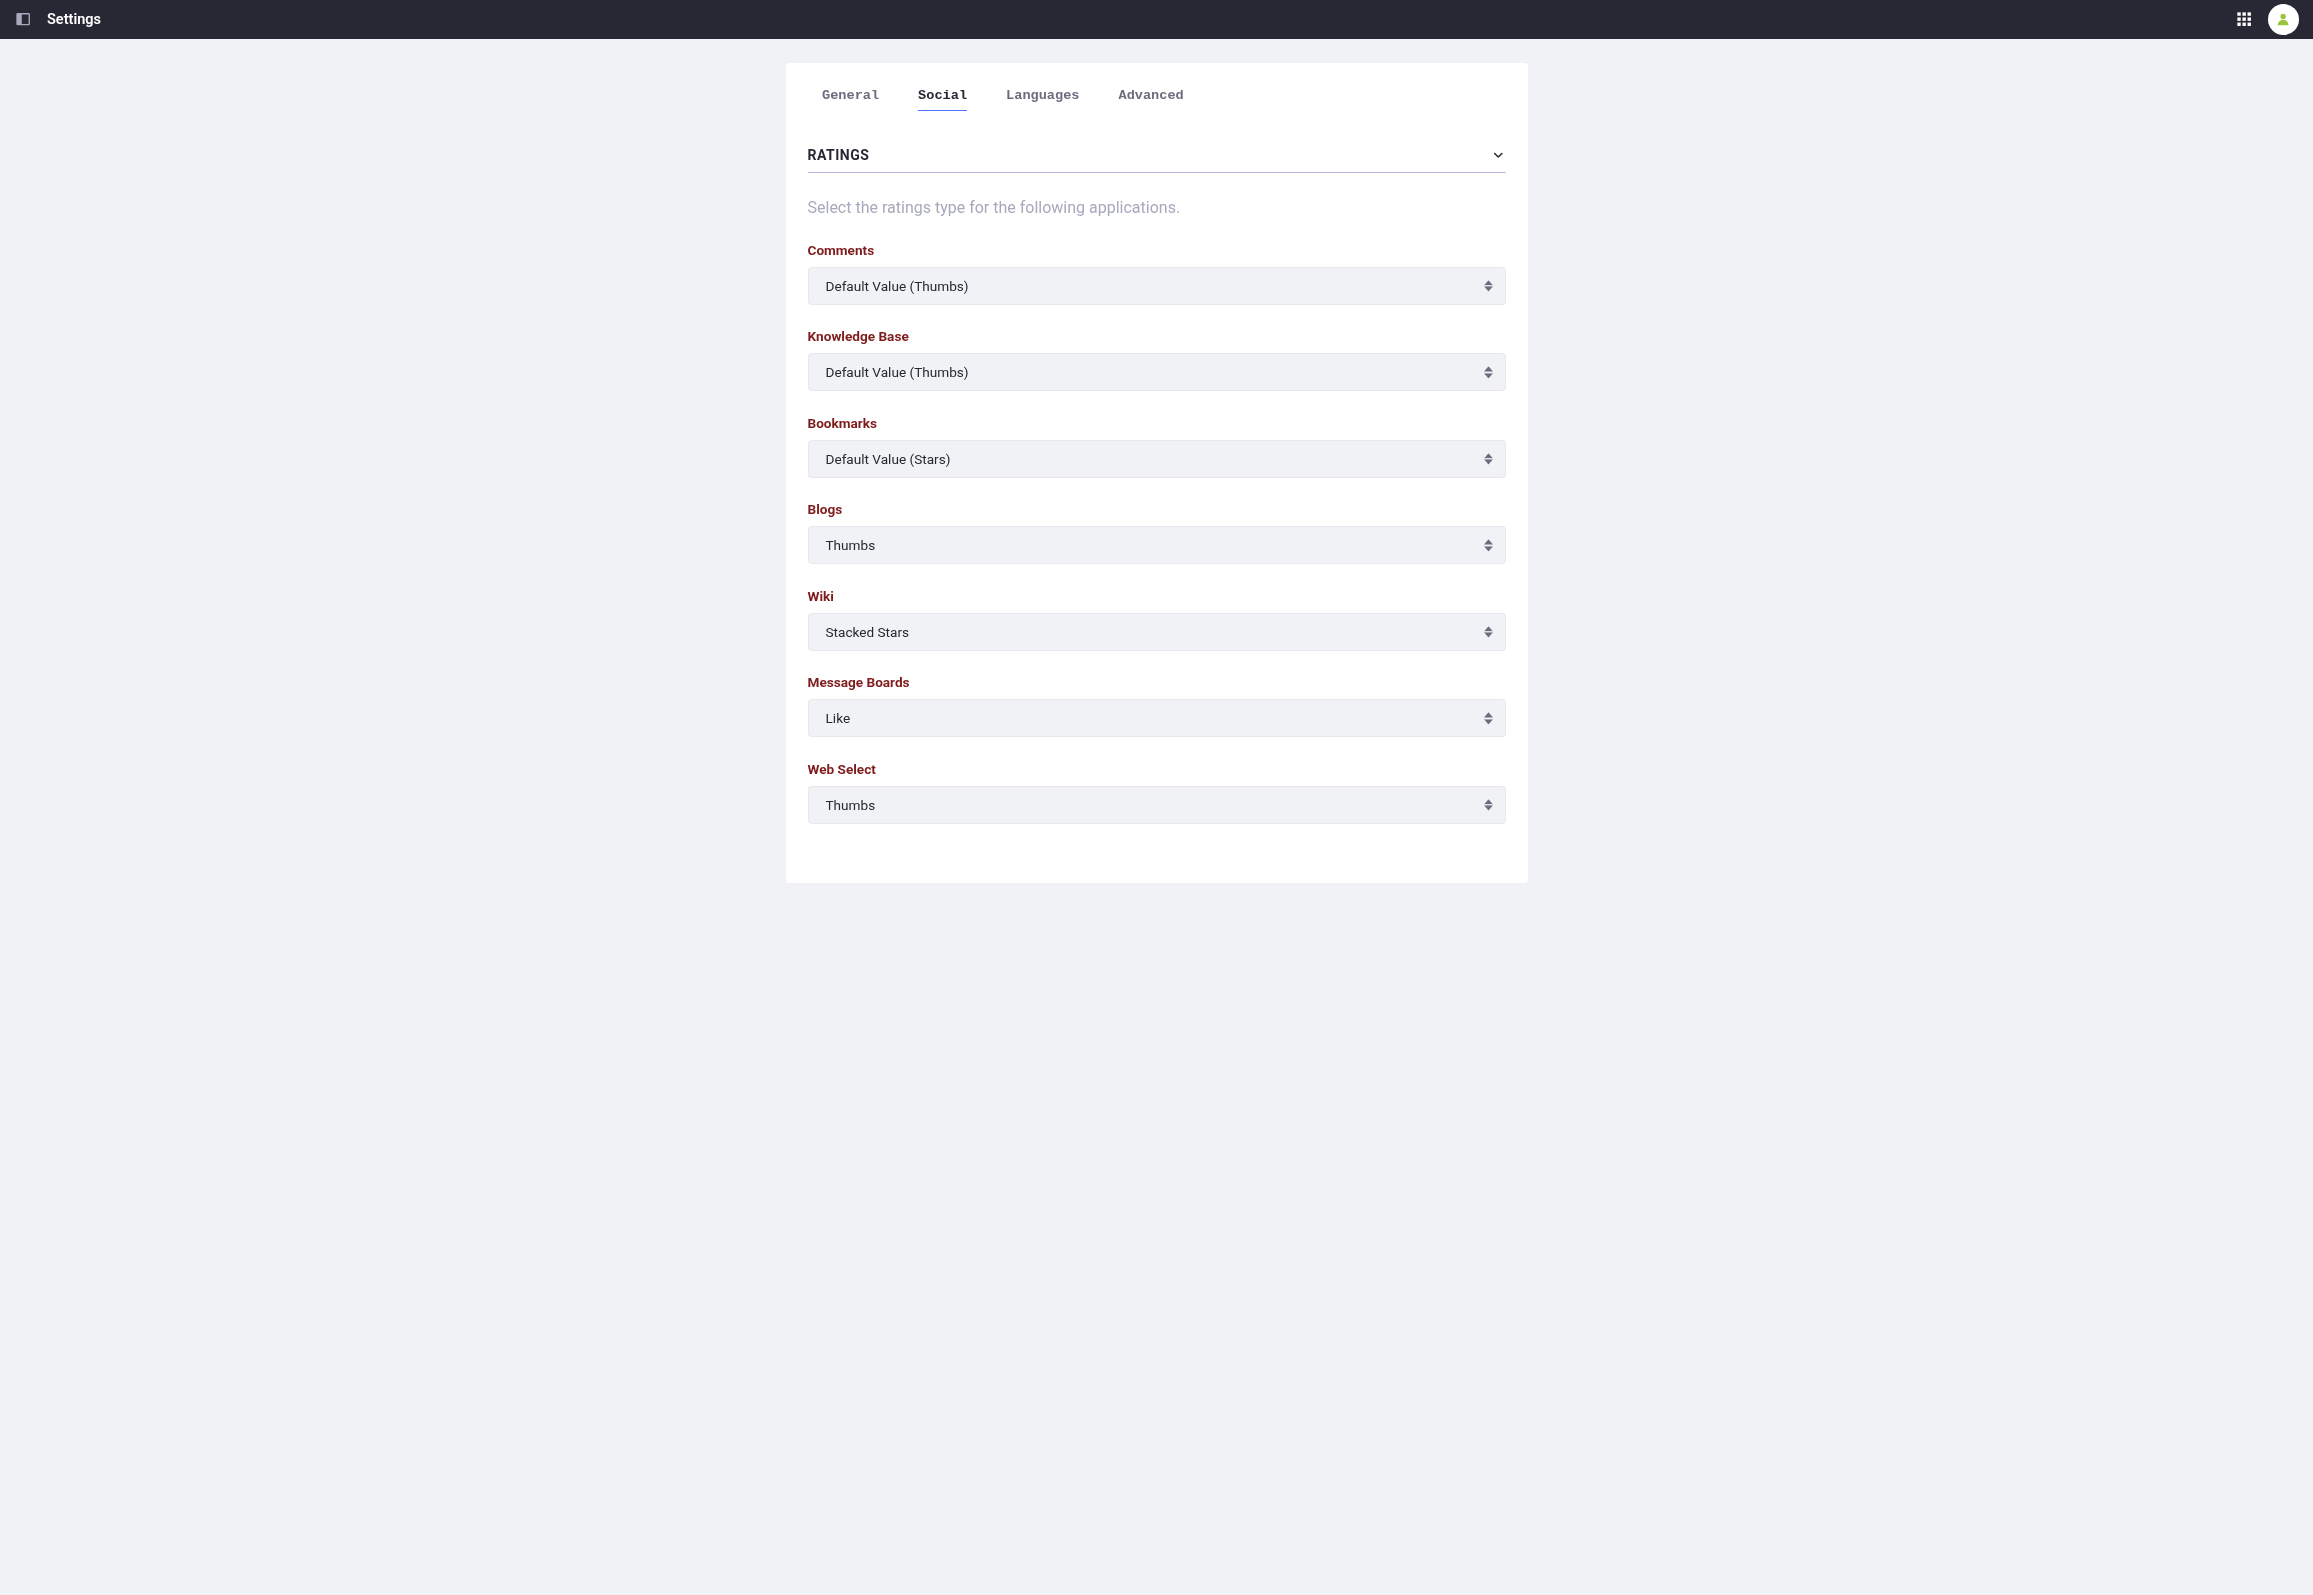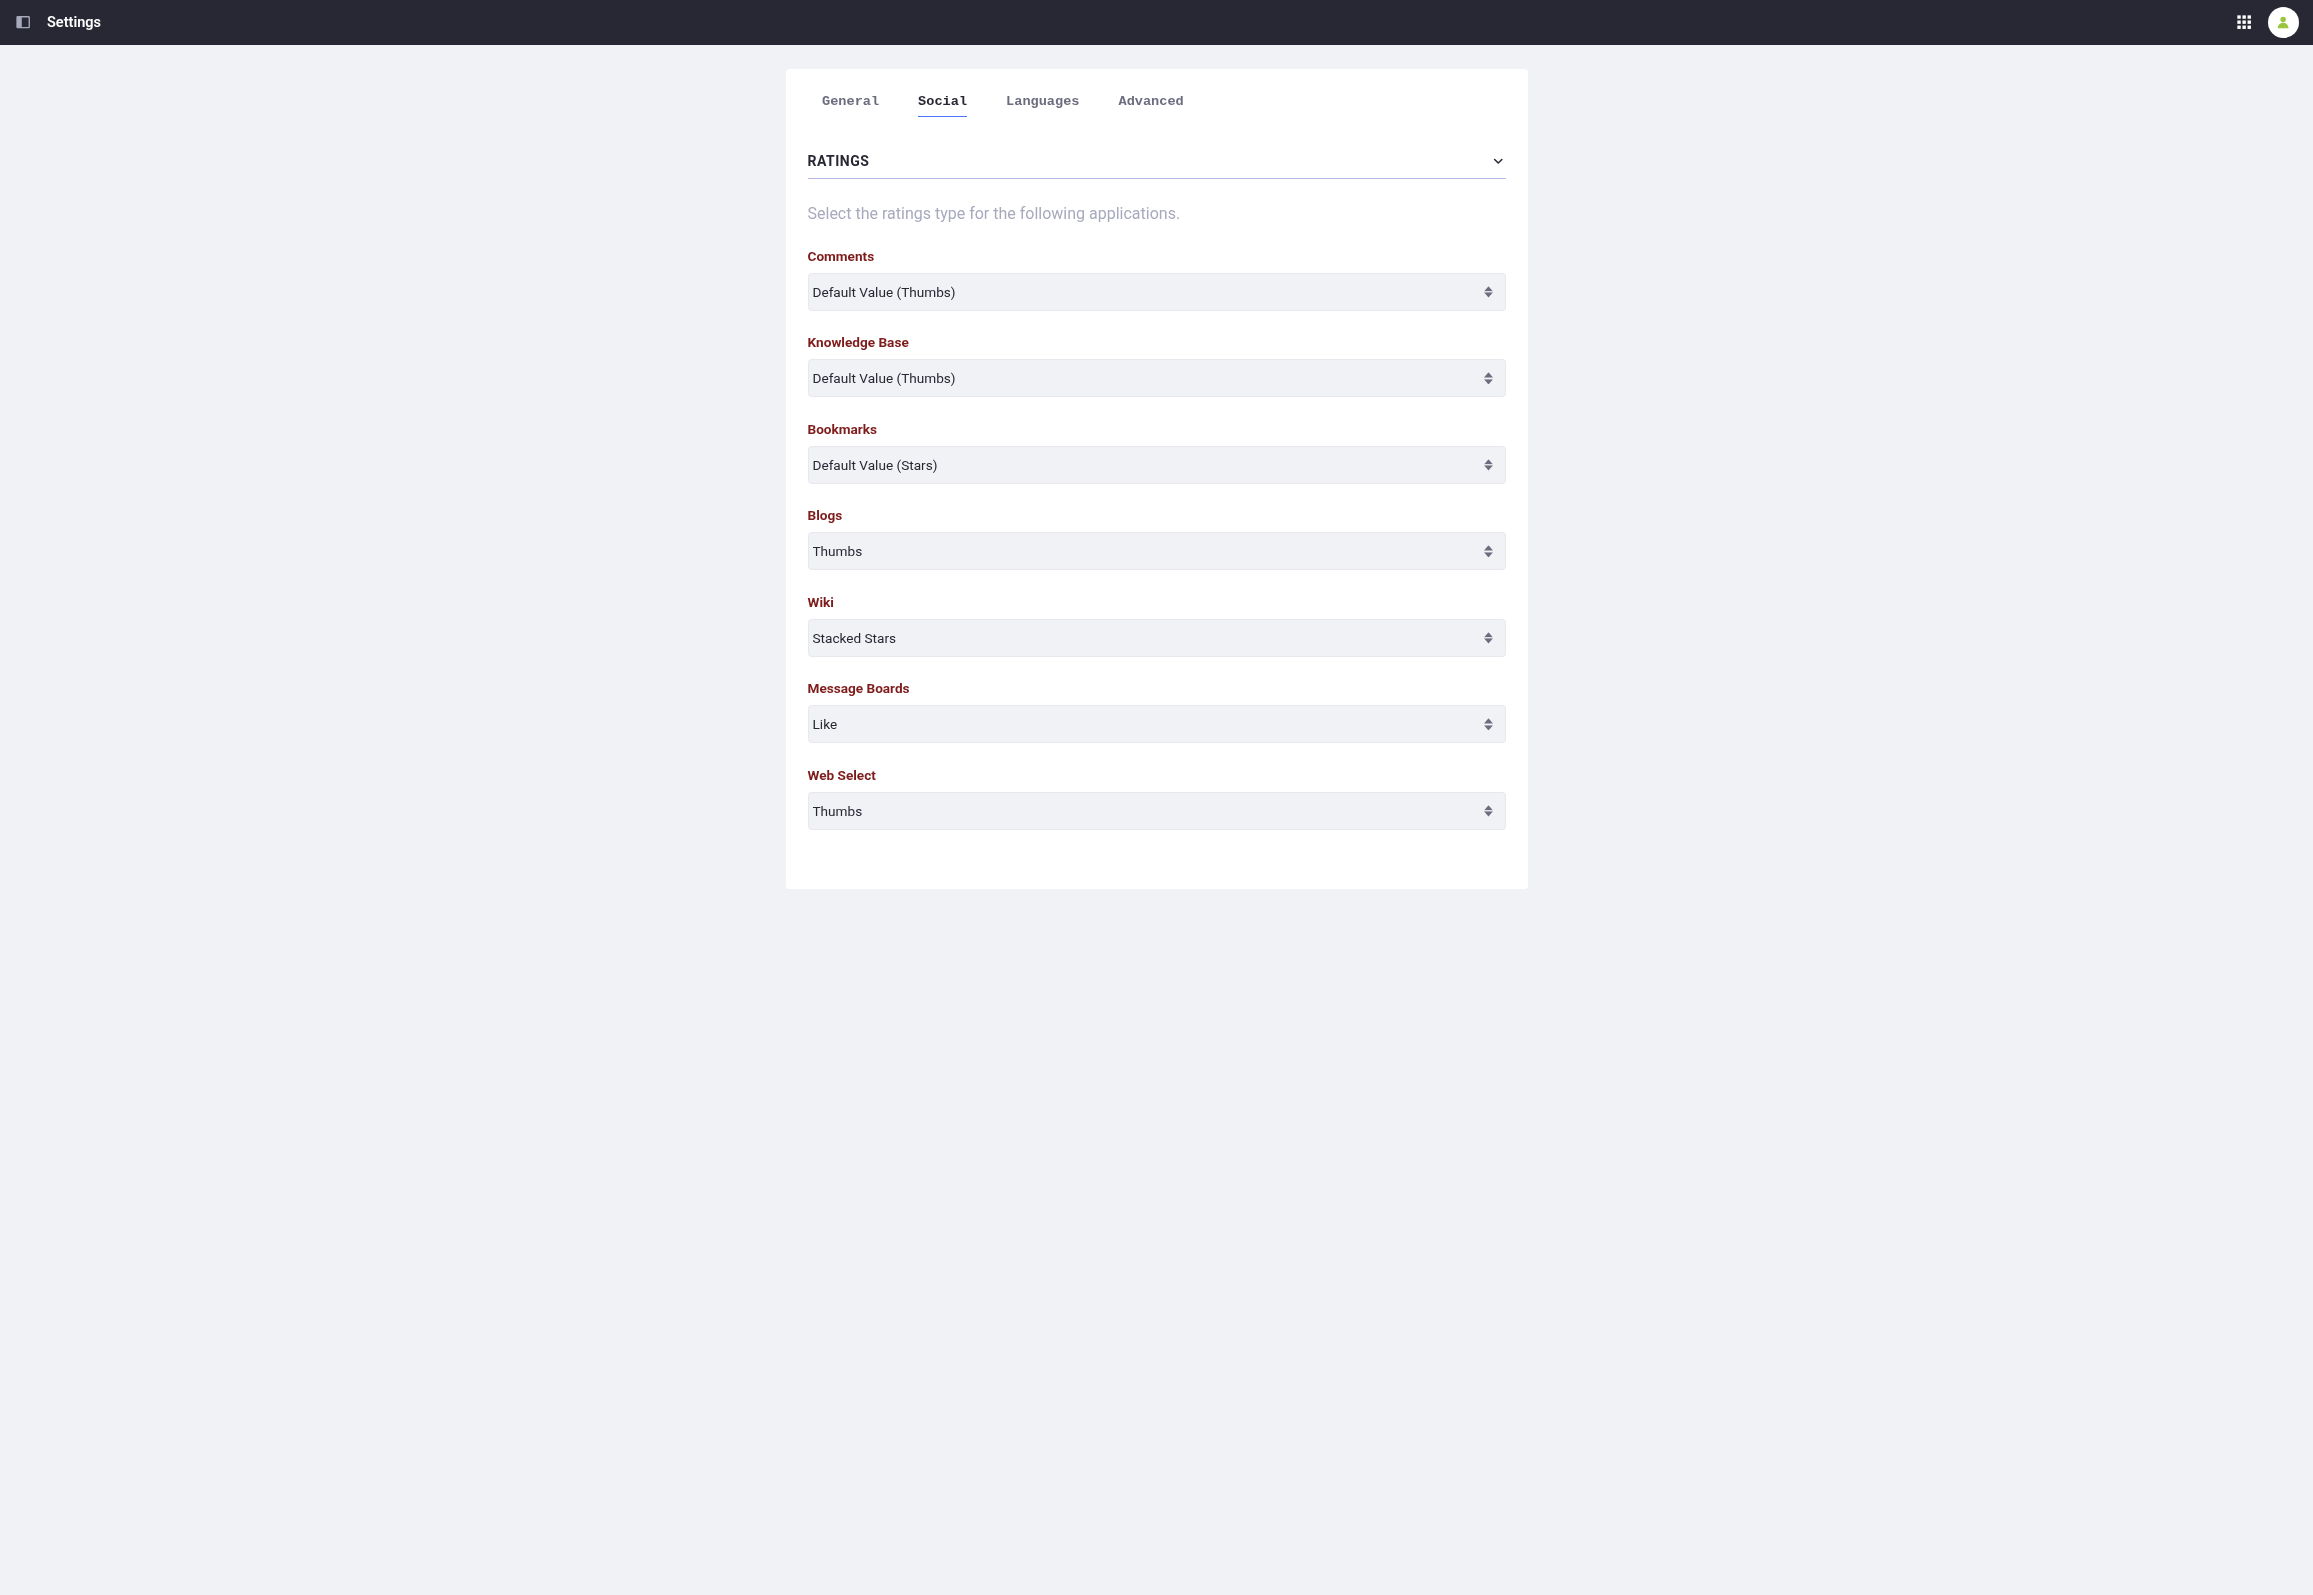--- a/index.html
+++ b/index.html
@@ -9,21 +9,21 @@
     }
 
     body {
       font-family: -apple-system, BlinkMacSystemFont, "Segoe UI", Roboto, Helvetica, Arial, sans-serif;
       background-color: #f1f2f5;
       color: #272833;
     }
 
     .header {
       background-color: #272833;
-      height: 45px;
+      height: 39px;
       display: flex;
       align-items: center;
       justify-content: space-between;
       padding: 0 14.5px;
     }
 
     .header-left {
       display: flex;
       align-items: center;
       gap: 14.5px;
@@ -151,21 +151,21 @@
       color: #7f1d1d;
       margin-bottom: 9px;
     }
 
     .select-wrapper {
       position: relative;
     }
 
     .form-select {
       width: 100%;
-      padding: 10px 36px 10px 4px;
+      padding: 10px 36px 10px 17px;
       font-size: 13.6px;
       background-color: #f1f2f5;
       border: 0.9px solid #e7e7ed;
       border-radius: 3.6px;
       color: #272833;
       appearance: none;
       cursor: pointer;
       font-family: inherit;
     }
 

